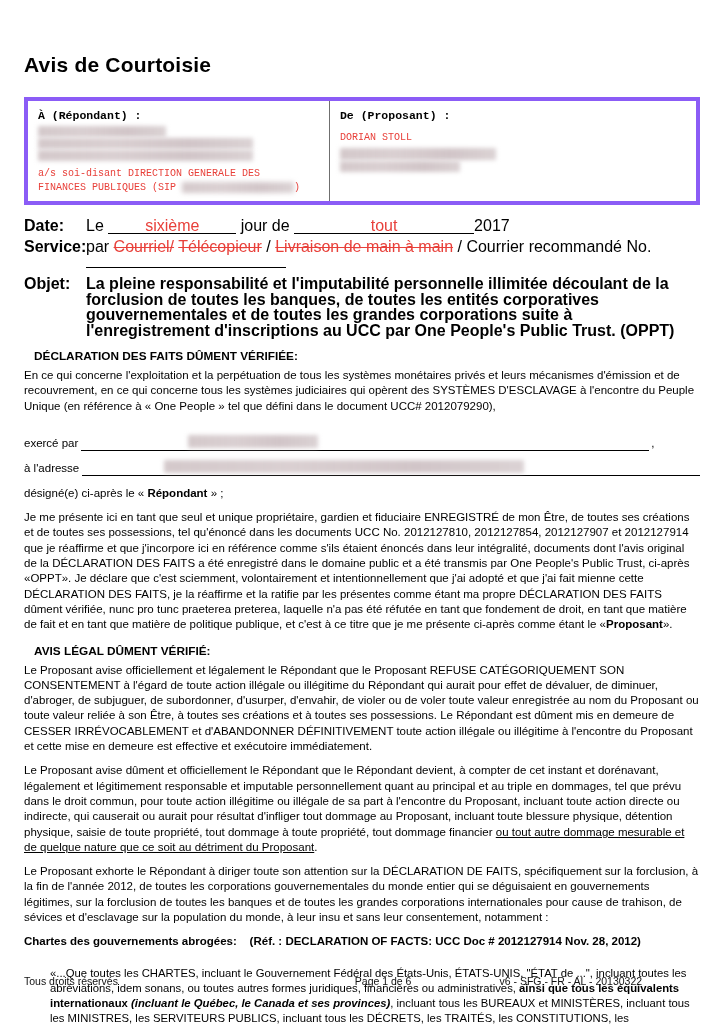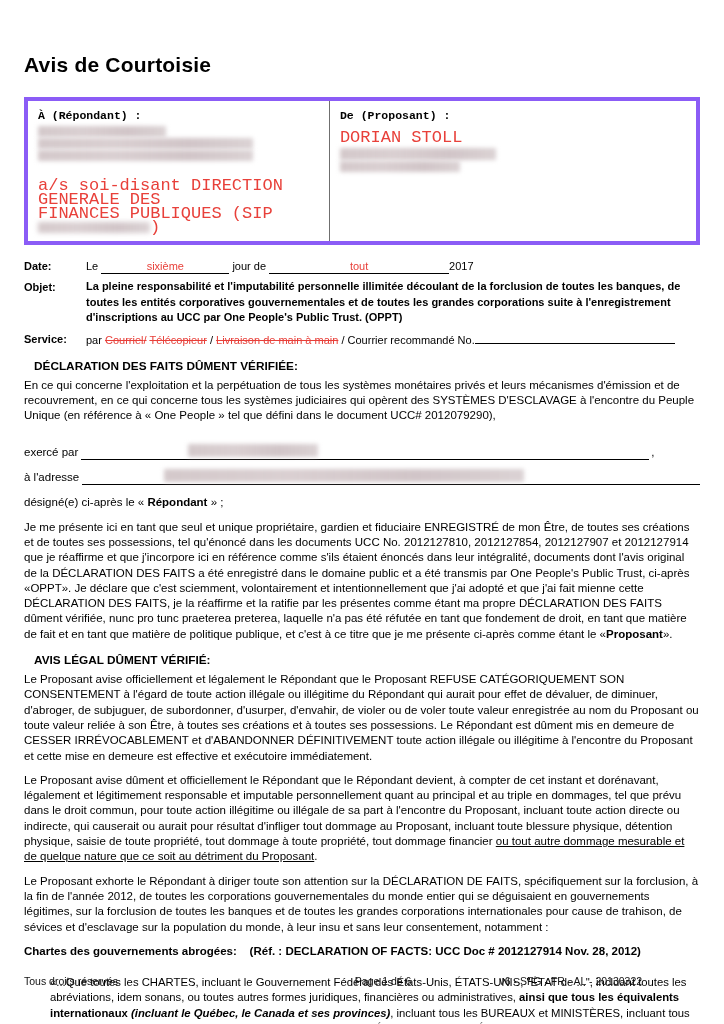--- a/index.html
+++ b/index.html
@@ -55,25 +55,25 @@
   .party-cell.right {
     width: 54.8%;
   }
   .party-label {
     font-size: 11.5px;
     font-weight: bold;
     margin-bottom: 4px;
   }
   .party-red {
     color: #e8403a;
-    font-size: 17px;
+    font-size: 10px;
     line-height: 14px;
   }
   .party-red.block {
-    margin-top: 18px;
+    margin-top: 6px;
   }
   .inline-red { color: #e8403a; }
 
   
   .redact {
     display: block;
     background: linear-gradient(90deg,
         rgba(208,196,198,.92) 0%,
         rgba(216,205,207,.95) 35%,
         rgba(205,192,195,.92) 70%,
@@ -98,21 +98,21 @@
   }
   .r-adresse {
     position: absolute; left: 82px; top: -2px;
     width: 360px; height: 13px;
   }
 
   
   .field-block { margin-top: 13px; }
   .field-row {
     display: flex;
-    font-size: 11px;
+    font-size: 16px;
     line-height: 16px;
     margin-bottom: 5px;
   }
   .field-key {
     font-weight: bold;
     width: 62px;
     flex: 0 0 62px;
   }
   .field-val { flex: 1 1 auto; }
   .field-val.bold {
@@ -235,40 +235,40 @@
   <div class="field-block">
 
     <div class="field-row">
       <div class="field-key">Date:</div>
       <div class="field-val">
         <span>Le</span>
         <span class="fill-line fill-le">sixième</span>
         <span>jour de</span>
         <span class="fill-line fill-mois">tout</span><span>2017</span>
       </div>
-    </div>
-
-    <div class="field-row">
-      <div class="field-key">Objet:</div>
-      <div class="field-val bold">La pleine responsabilité et l'imputabilité personnelle illimitée découlant de la forclusion de toutes les banques, de toutes les entités corporatives gouvernementales et de toutes les grandes corporations suite à l'enregistrement d'inscriptions au UCC par One People's Public Trust. (OPPT)</div>
     </div>
 
     <div class="field-row">
       <div class="field-key">Service:</div>
       <div class="field-val">
         <span>par</span>
         <span class="struck">Courriel</span><span class="struck">/</span>
         <span class="struck">Télécopieur</span>
         <span>/</span>
         <span class="struck">Livraison de main à main</span>
         <span>/</span>
         <span>Courrier recommandé No.</span><span class="fill-no"></span>
       </div>
     </div>
 
+    <div class="field-row">
+      <div class="field-key">Objet:</div>
+      <div class="field-val bold">La pleine responsabilité et l'imputabilité personnelle illimitée découlant de la forclusion de toutes les banques, de toutes les entités corporatives gouvernementales et de toutes les grandes corporations suite à l'enregistrement d'inscriptions au UCC par One People's Public Trust. (OPPT)</div>
+    </div>
+
   </div>
 
   <div class="sec-head">DÉCLARATION DES FAITS DÛMENT VÉRIFIÉE:</div>
   <p class="body tight">En ce qui concerne l'exploitation et la perpétuation de tous les systèmes monétaires privés et leurs mécanismes d'émission et de recouvrement, en ce qui concerne tous les systèmes judiciaires qui opèrent des SYSTÈMES D'ESCLAVAGE à l'encontre du Peuple Unique (en référence à « One People » tel que défini dans le document UCC# 2012079290),</p>
 
   <div class="blank-row">
     <span class="lbl">exercé par</span>
     <span class="rule" style="flex:0 0 568px;">
       <span class="redact r-exerce"></span>
     </span>

